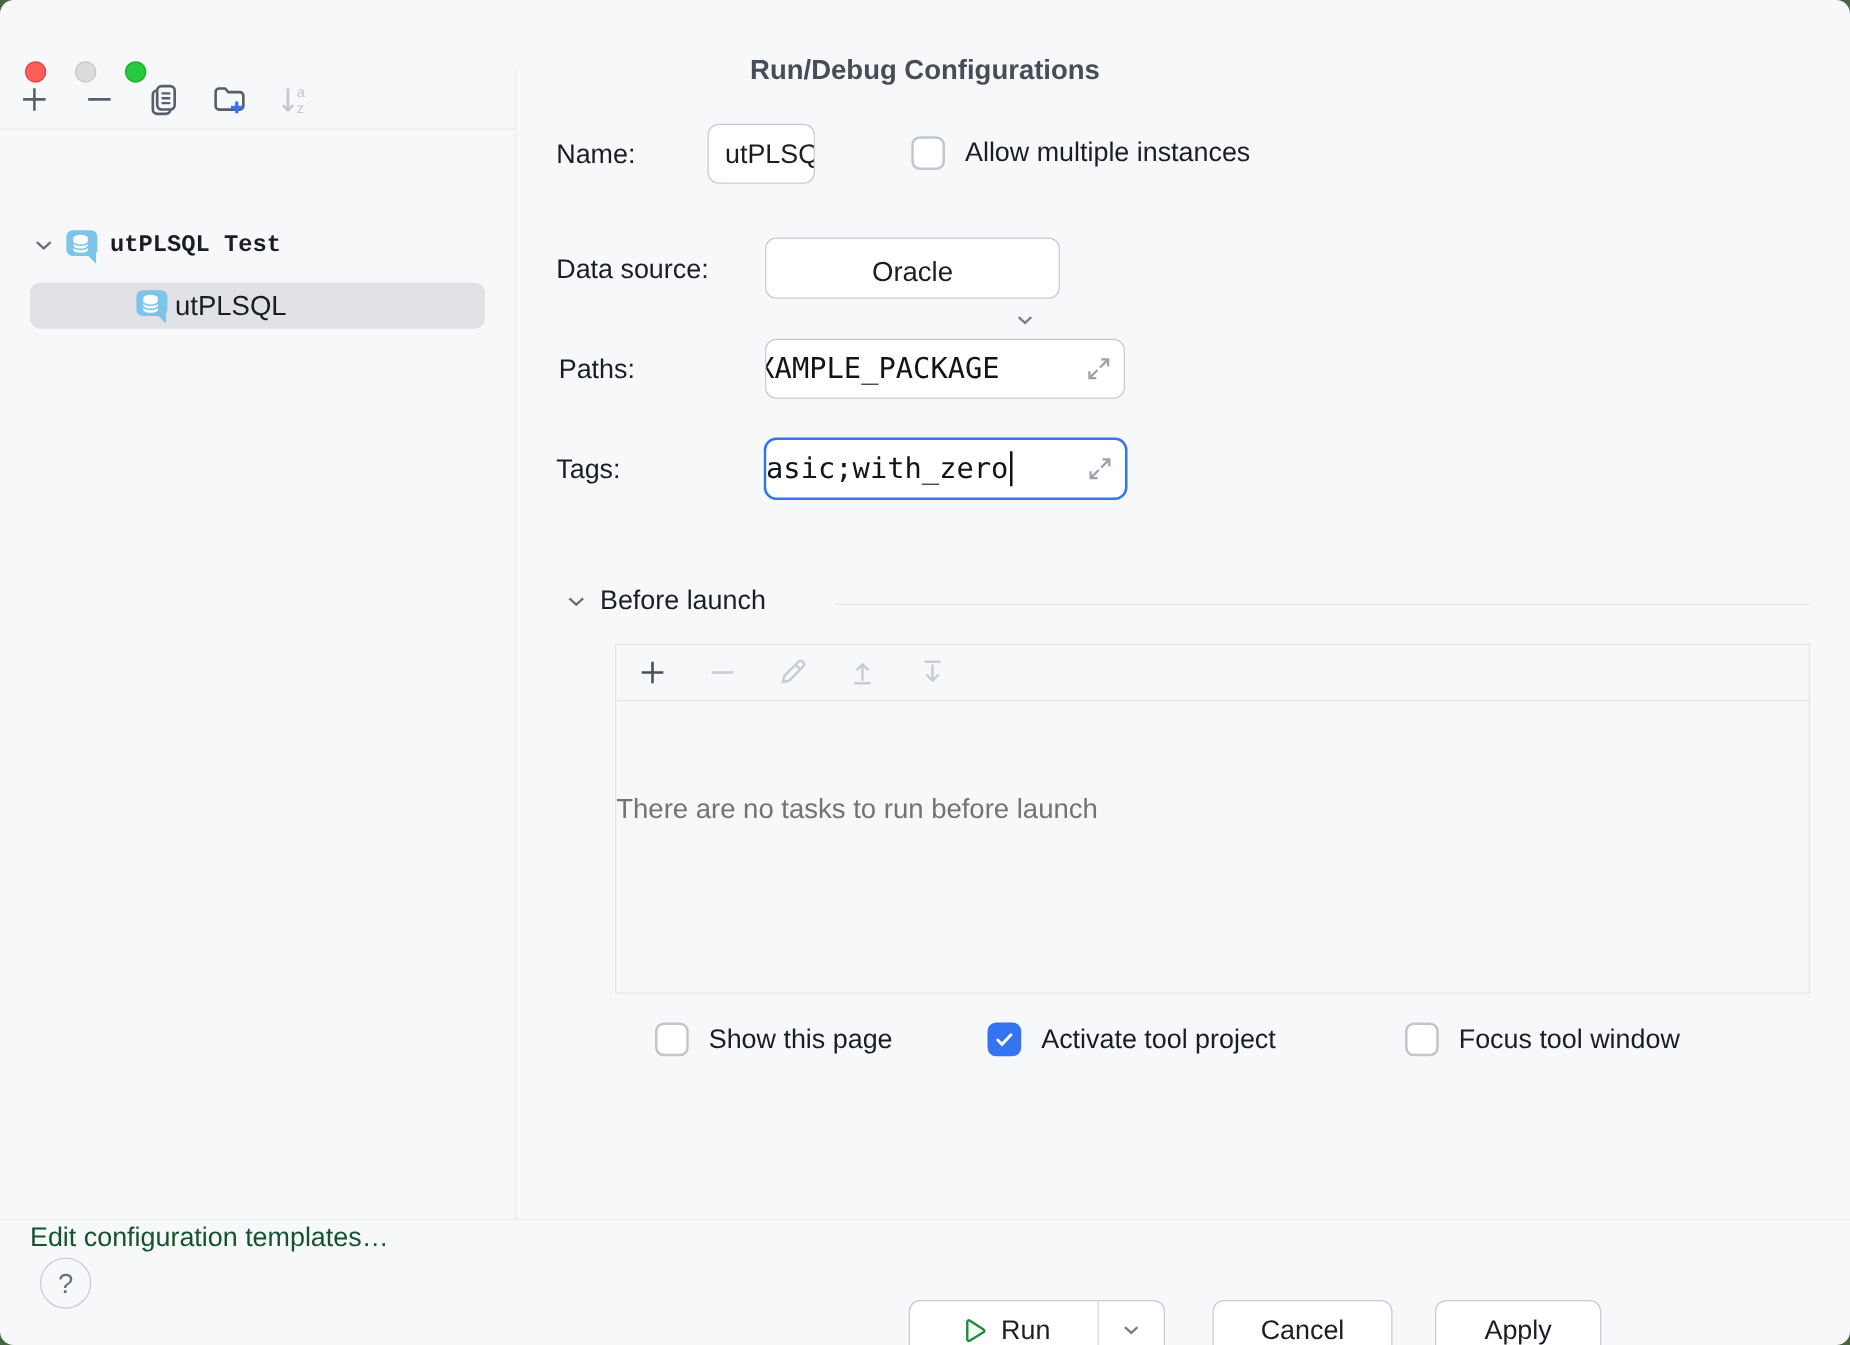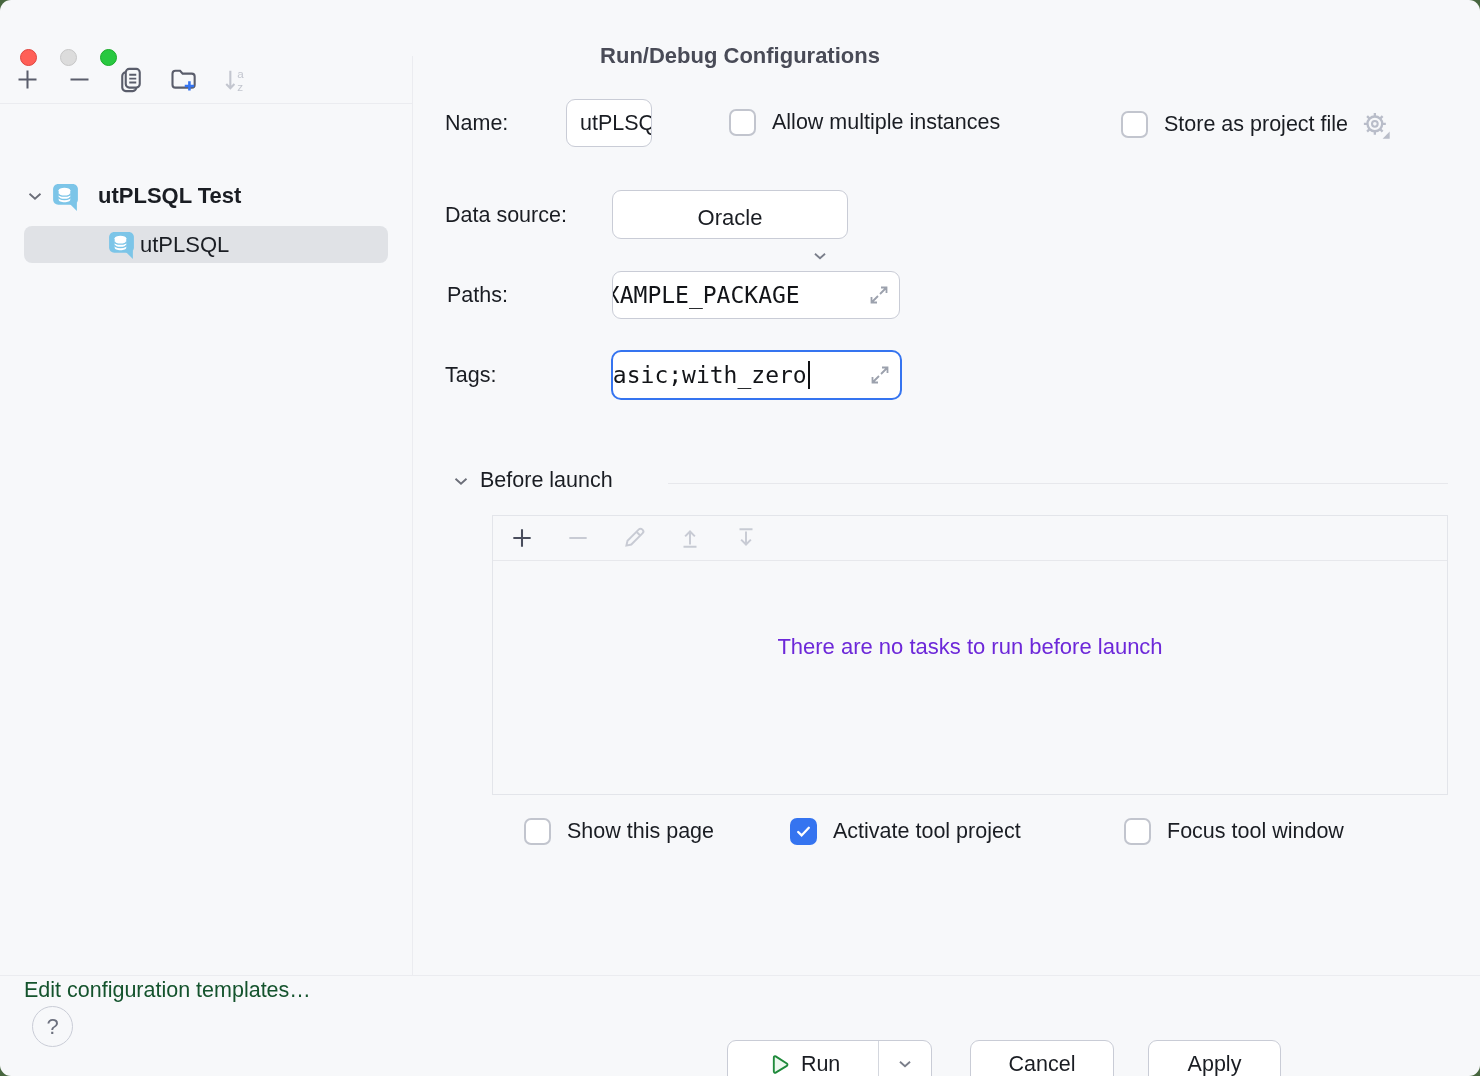--- a/index.html
+++ b/index.html
@@ -17,21 +17,21 @@
                font-size:22px; font-weight:700; color:#494b57; }
 
   
   .sidebar { position:absolute; left:0; top:56px; width:413px; height:919px; border-right:1px solid #ebecf0; }
   .side-toolbar { position:absolute; left:0; top:0; width:100%; height:48px; display:flex; align-items:center;
                   gap:24px; padding-left:13px; border-bottom:1px solid #ebecf0; }
   .tbtn { width:28px; height:28px; display:flex; align-items:center; justify-content:center; border-radius:4px; }
   .tree-row1 { position:absolute; left:24px; top:122px; height:36px; display:flex; align-items:center; gap:4px; }
   .tree-row2 { position:absolute; left:24px; top:170px; width:364px; height:37px; background:#e0e2e6;
                border-radius:8px; display:flex; align-items:center; padding-left:82px; gap:3px; }
-  .tree-label-bold { font-size:22px; font-weight:700; margin-left:13px; }
+  .tree-label-bold { font-size:19px; font-weight:700; margin-left:3px;font-family:Liberation Mono, monospace; }
   .tree-label { font-size:22px; }
   .edit-link { position:absolute; left:24px; top:922px; font-size:21.5px; color:#14532d; cursor:pointer; }
 
   
   .form-label { position:absolute; font-size:21.5px; color:#1a1d23; }
   .field { position:absolute; background:#fff; border:1px solid #c9ccd6; border-radius:9px; display:flex; align-items:center; overflow:hidden; }
   .mono { font-family:"DejaVu Sans Mono", monospace; font-size:23px; color:#121418; white-space:pre; }
   .caret { width:2px; height:28px; background:#101114; margin-left:1px; }
   .expand-btn { margin-left:auto; margin-right:8px; flex:0 0 auto; display:flex; }
 
@@ -48,21 +48,21 @@
   .dd-value { font-size:22px; }
   .dd-chevron { margin-left:auto; display:flex; }
 
   
   .bl-header { position:absolute; left:450px; top:468px; display:flex; align-items:center; gap:8px; }
   .bl-title { font-size:21.5px; }
   .bl-rule { position:absolute; left:668px; top:483px; width:780px; height:1px; background:#e7e8ec; }
   .bl-panel { position:absolute; left:492px; top:515px; width:956px; height:280px;
               border:1px solid #e3e5ea; background:#f7f8fa; }
   .bl-toolbar { height:45px; border-bottom:1px solid #e7e8ec; display:flex; align-items:center; gap:28px; padding-left:15px; }
-  .bl-empty { position:absolute; left:0; top:118px; width:100%; text-align:center; font-size:22px; color:#6d28d9; }
+  .bl-empty { position:absolute; left:0; top:118px; width:100%; text-align:left; font-size:22px; color:#737373; }
 
   
   .footer { position:absolute; left:0; top:975px; width:100%; height:101px; border-top:1px solid #ebecf0; }
   .help-btn { position:absolute; left:32px; top:30px; width:41px; height:41px; border:1.5px solid #c9ccd6;
               border-radius:50%; display:flex; align-items:center; justify-content:center;
               font-size:22px; color:#6c707e; background:transparent; }
   .btn { position:absolute; top:27px; height:48px; background:#fff; border:1px solid #c9ccd6; border-radius:9px;
          font-size:21.5px; color:#1a1d23; display:flex; align-items:center; justify-content:center;margin-top:37px; }
   .btn-run { left:727px; width:205px; padding:0; }
   .run-main { width:152px; height:100%; display:flex; align-items:center; justify-content:center; gap:10px; border-right:1px solid #d4d7de; }
@@ -152,34 +152,20 @@
     <span style="font-size:21.5px; white-space:pre;">utPLSQL</span>
   </div>
 
   <div class="cb-group" style="left:729px; top:109px;">
     <span class="checkbox">
       
     </span>
     <span class="cb-label">Allow multiple instances</span>
   </div>
 
-  <div class="cb-group" style="left:1121px; top:109px;">
-    <span class="checkbox">
-      
-    </span>
-    <span class="cb-label">Store as project file</span>
-    <span style="display:flex; margin-left:-4px;">
-      <svg class="icon" width="31" height="31" viewBox="0 0 24 24">
-        <circle cx="11.5" cy="11.5" r="5.7" stroke="#b9bdc9" stroke-width="1.8" fill="none"></circle>
-        <circle cx="11.5" cy="11.5" r="2.2" stroke="#b9bdc9" stroke-width="1.6" fill="none"></circle>
-        <path d="M11.5 3v3M11.5 17v3M3 11.5h3M17 11.5h3M5.5 5.5l2.1 2.1M15.4 15.4l2.1 2.1M17.5 5.5l-2.1 2.1M7.6 15.4l-2.1 2.1" stroke="#b9bdc9" stroke-width="1.8" fill="none"></path>
-        <polygon points="23,23 23,17.5 17.5,23" fill="#b9bdc9"></polygon>
-      </svg>
-    </span>
-  </div>
 
   <div class="form-label" style="left:445px; top:203px;">Data source:</div>
   <div class="dropdown" style="left:612px; top:190px; width:236px; height:49px;flex-direction:column;">
     <svg class="icon" width="28" height="28" viewBox="0 0 28 28">
       <rect x="0" y="0" width="28" height="28" rx="3" fill="#ea1b22"></rect>
       <ellipse cx="14" cy="14" rx="8.2" ry="5.4" stroke="#fff" stroke-width="3.2" fill="none"></ellipse>
     </svg>
     <span class="dd-value">Oracle</span>
     <span class="dd-chevron">
       <svg width="22" height="22" viewBox="0 0 24 24">

